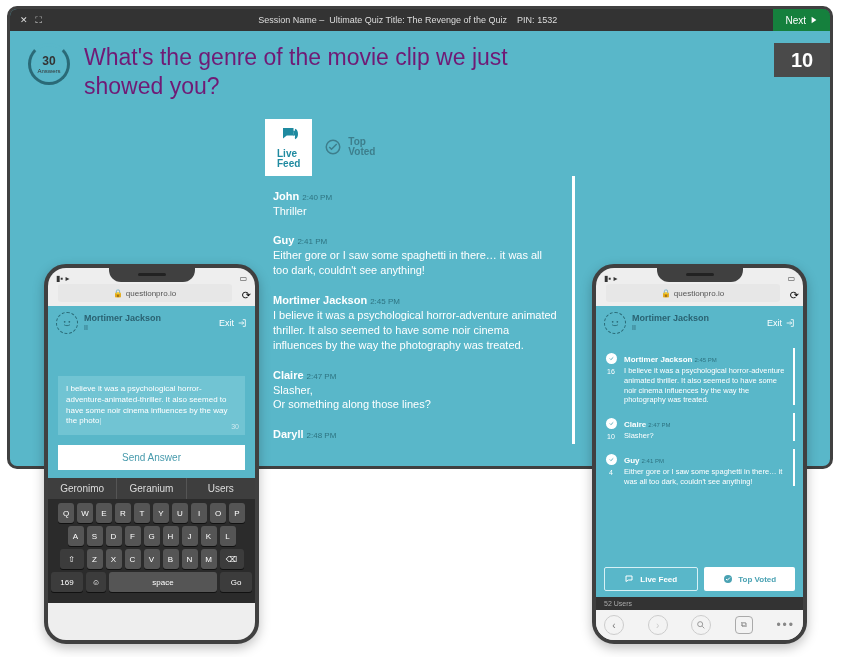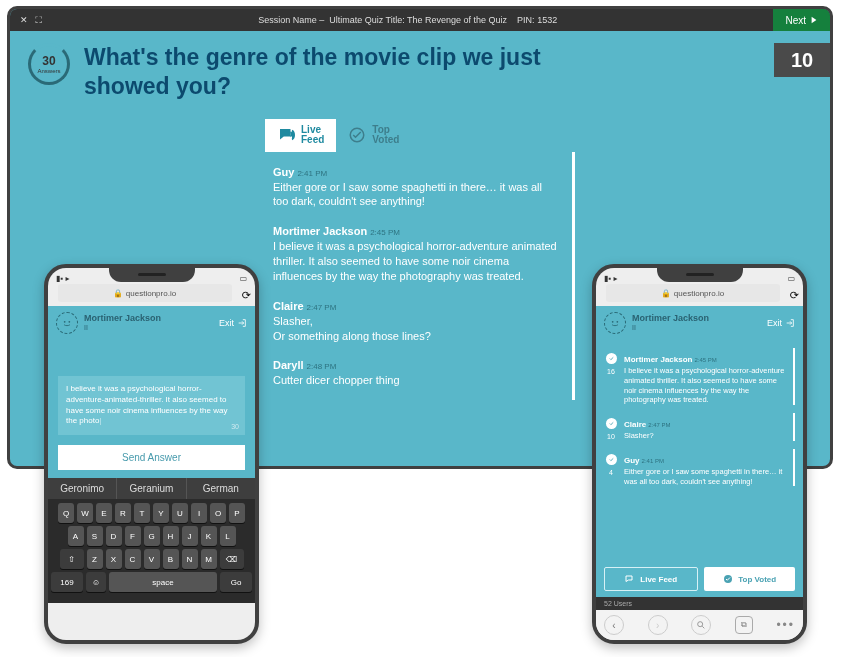--- a/index.html
+++ b/index.html
@@ -18,34 +18,34 @@
   .next-btn svg { width: 8px; height: 8px; }
 
   .question-row { display: flex; align-items: flex-start; padding: 12px 18px 8px 18px; position: relative; }
   .answers-ring {
     width: 42px; height: 42px; border: 3px solid #2a6a77; border-top-color: #59b7c9; border-radius: 50%;
     display: flex; flex-direction: column; align-items: center; justify-content: center;
     color: #333; flex-shrink: 0; margin-right: 14px;
   }
   .answers-ring .num { font-size: 12px; font-weight: bold; }
   .answers-ring .lbl { font-size: 6px; }
-  .question-text { color: #0c4a6e; font-size: 23px; font-weight: 700; line-height: 1.25; max-width: 480px; }
+  .question-text { color: #701a75; font-size: 23px; font-weight: 400; line-height: 1.25; max-width: 480px; }
   .countdown {
     position: absolute; right: 0; top: 12px; width: 56px; height: 34px;
     background: #4a4a4a; color: #fff; font-size: 20px; font-weight: bold;
     display: flex; align-items: center; justify-content: center;
   }
 
   .feed-area { margin: 10px auto 0 auto; width: 310px; }
   .feed-tabs { display: flex; }
   .feed-tab {
     display: flex; align-items: center; gap: 6px; padding: 6px 12px;
     font-size: 10px; font-weight: bold; line-height: 1.05;
   }
-  .feed-tab.live { background: #fff; color: #1f8aa0; }
+  .feed-tab.live { background: #fff; color: #1f8aa0; flex-direction: column; }
   .feed-tab.topv { color: #3d7e8c; }
   .feed-tab svg { width: 18px; height: 18px; }
   .feed-body { border-right: 3px solid #fff; padding: 10px 12px 0 8px; max-height: 268px; overflow: hidden; }
   .entry { margin-bottom: 12px; }
   .entry .who { color: #fff; font-size: 11px; font-weight: bold; }
   .entry .when { color: #2e7482; font-size: 8px; margin-left: 3px; }
   .entry .msg { color: #fff; font-size: 11px; line-height: 1.35; }
 
   
   .phone {
@@ -159,20 +159,24 @@
         <svg viewBox="0 0 24 24">
             <circle cx="12" cy="12" r="9" fill="none" stroke="#3d7e8c" stroke-width="2"></circle>
             <path d="M7 12l3 3 7-7" fill="none" stroke="#3d7e8c" stroke-width="2"></path>
           </svg>
         <span style="white-space:pre">Top
 Voted</span>
       </div>
     </div>
     <div class="feed-body" id="feed-body">
         <div class="entry">
+          <div><span class="who">John</span><span class="when">2:40 PM</span></div>
+          <div class="msg">Thriller</div>
+        </div>
+        <div class="entry">
           <div><span class="who">Guy</span><span class="when">2:41 PM</span></div>
           <div class="msg">Either gore or I saw some spaghetti in there… it was all too dark, couldn't see anything!</div>
         </div>
         <div class="entry">
           <div><span class="who">Mortimer Jackson</span><span class="when">2:45 PM</span></div>
           <div class="msg">I believe it was a psychological horror-adventure animated thriller. It also seemed to have some noir cinema influences by the way the photography was treated.</div>
         </div>
         <div class="entry">
           <div><span class="who">Claire</span><span class="when">2:47 PM</span></div>
           <div class="msg">Slasher,<br>Or something along those lines?</div>
@@ -222,21 +226,21 @@
           <span>I believe it was a psychological horror-adventure-animated-thriller. It also seemed to have some noir cinema influences by the way the photo</span><span style="opacity:.6">|</span>
           <span class="cc">30</span>
         </div>
         <div class="send-btn">Send Answer</div>
       </div>
     </div>
 
     <div class="suggest" id="suggest-row">
         <span>Geronimo</span>
         <span>Geranium</span>
-        <span>German</span>
+        <span>Users</span>
       </div>
     <div class="kbd" id="kbd">
         <div class="krow">
           <div class="key">Q</div>
           <div class="key">W</div>
           <div class="key">E</div>
           <div class="key">R</div>
           <div class="key">T</div>
           <div class="key">Y</div>
           <div class="key">U</div>

